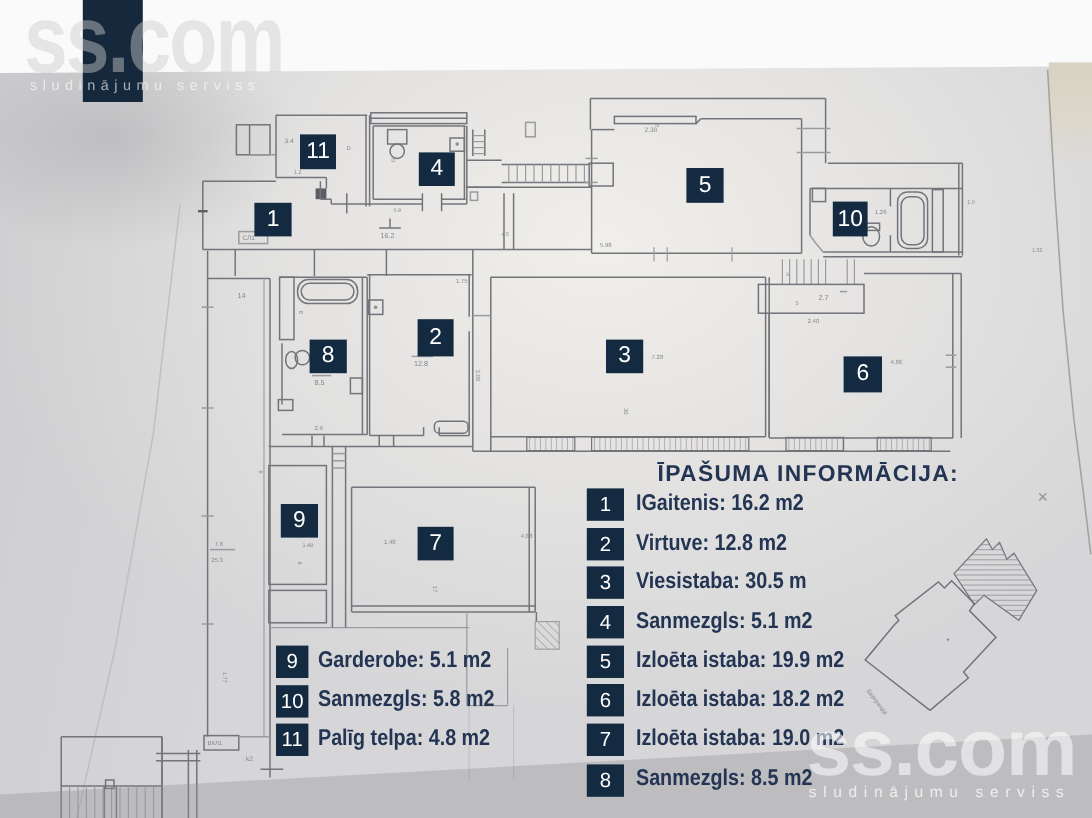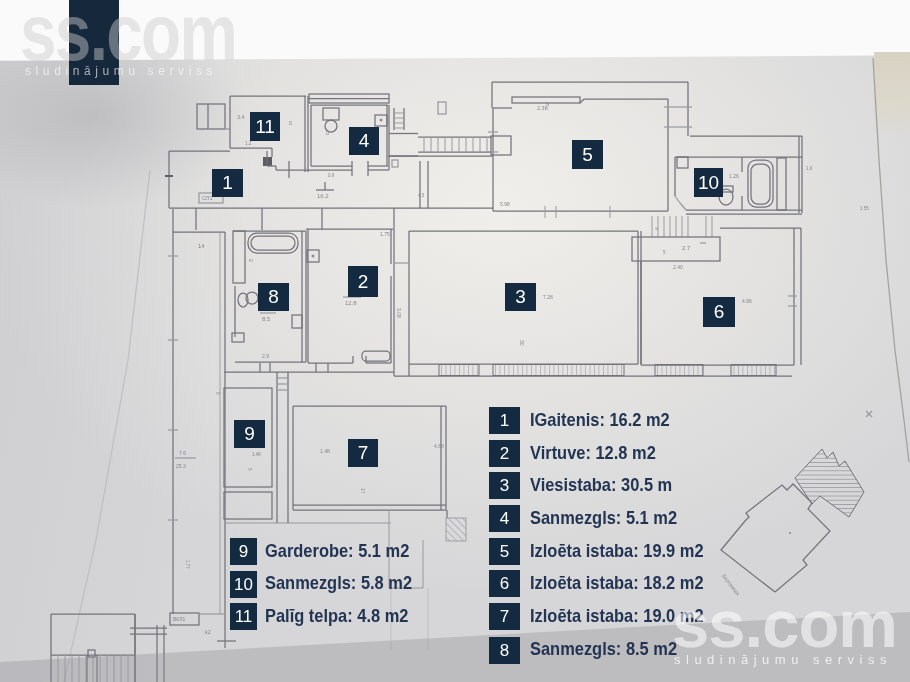--- a/index.html
+++ b/index.html
@@ -330,20 +330,21 @@
   <div class="badge" style="left:349px;top:127px;width:30px;height:28px;">4</div>
   <div class="badge" style="left:572px;top:140px;width:31px;height:29px;">5</div>
   <div class="badge" style="left:694px;top:168px;width:29px;height:29px;">10</div>
   <div class="badge" style="left:258px;top:283px;width:31px;height:28px;">8</div>
   <div class="badge" style="left:348px;top:266px;width:30px;height:31px;">2</div>
   <div class="badge" style="left:505px;top:283px;width:31px;height:28px;">3</div>
   <div class="badge" style="left:703px;top:297px;width:32px;height:30px;">6</div>
   <div class="badge" style="left:234px;top:420px;width:31px;height:28px;">9</div>
   <div class="badge" style="left:348px;top:439px;width:30px;height:28px;">7</div>
 
+  <div id="heading">ĪPAŠUMA INFORMĀCIJA:</div>
 
   <div class="lbadge" style="left:489px;top:407px;">1</div>
   <div class="ltext" style="left:530px;top:409px;">IGaitenis: 16.2 m2</div>
   <div class="lbadge" style="left:489px;top:440px;">2</div>
   <div class="ltext" style="left:530px;top:442px;">Virtuve: 12.8 m2</div>
   <div class="lbadge" style="left:489px;top:472px;">3</div>
   <div class="ltext" style="left:530px;top:474px;">Viesistaba: 30.5 m</div>
   <div class="lbadge" style="left:489px;top:505px;">4</div>
   <div class="ltext" style="left:530px;top:507px;">Sanmezgls: 5.1 m2</div>
   <div class="lbadge" style="left:489px;top:538px;">5</div>

